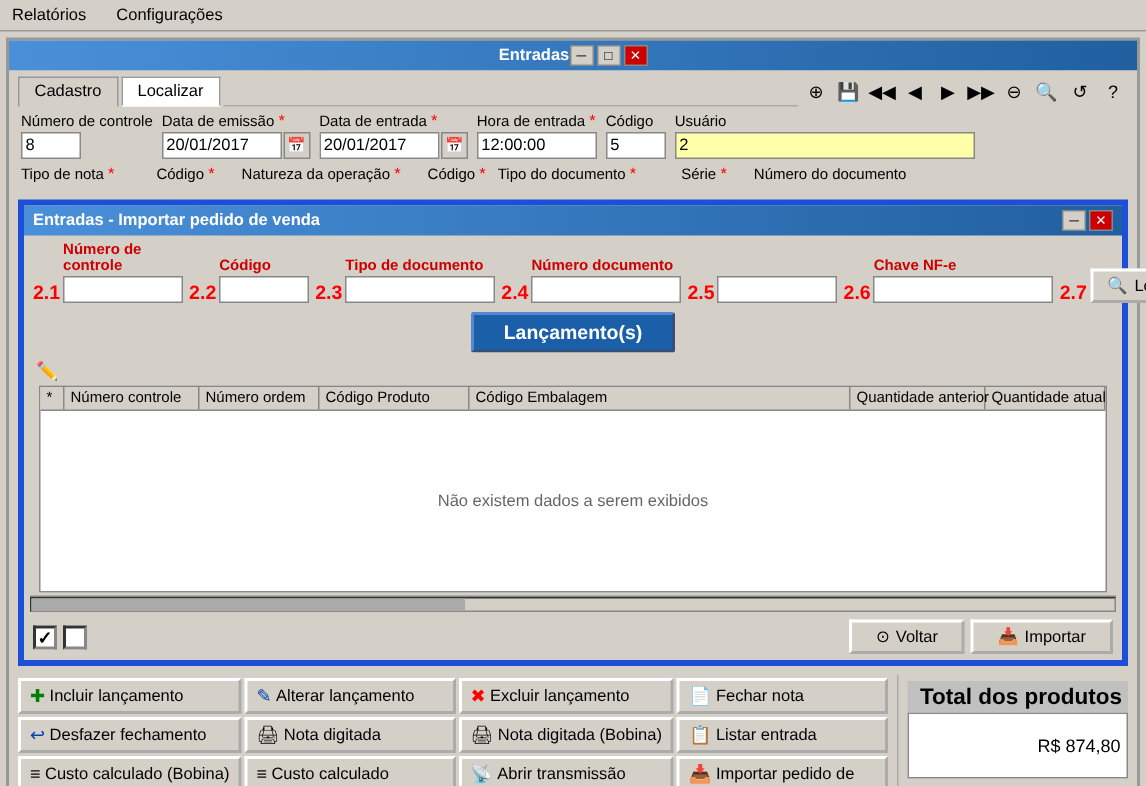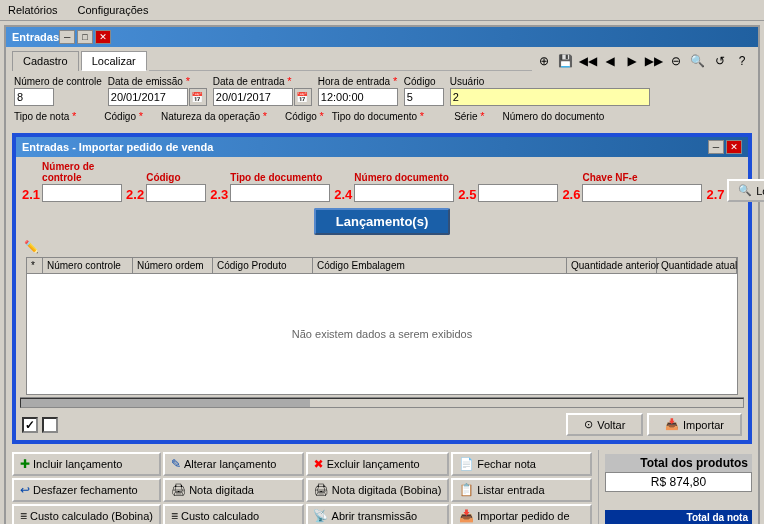--- a/index.html
+++ b/index.html
@@ -4,21 +4,21 @@
   <style>
     * { box-sizing: border-box; margin: 0; padding: 0; font-family: 'Segoe UI', Arial, sans-serif; font-size: 11px; }
     body { background: #d4d0c8; width: 764px; height: 524px; overflow: hidden; }
 
     
     .menu-bar { background: #d4d0c8; padding: 2px 4px; display: flex; gap: 12px; border-bottom: 1px solid #999; }
     .menu-item { cursor: pointer; padding: 2px 4px; }
 
     
     .main-window { background: #d4d0c8; margin: 4px; border: 2px solid #999; position: relative; }
-    .window-titlebar { background: linear-gradient(to right, #4a90d9, #2060a0); color: white; padding: 3px 6px; display: flex; justify-content: flex-start; align-items: center; font-weight: bold; font-size: 12px; }
+    .window-titlebar { background: linear-gradient(to right, #4a90d9, #2060a0); color: white; padding: 3px 6px; display: flex; justify-content: center; align-items: center; font-weight: bold; font-size: 12px; }
     .window-controls { display: flex; gap: 2px; }
     .win-btn { background: #d4d0c8; border: 1px solid #888; width: 16px; height: 14px; font-size: 9px; cursor: pointer; display: flex; align-items: center; justify-content: center; color: #000; }
     .win-btn.close { background: #cc0000; color: white; }
 
     
     .tabs { display: flex; padding: 4px 6px 0; background: #d4d0c8; gap: 2px; }
     .tab { background: #d4d0c8; border: 1px solid #999; border-bottom: none; padding: 3px 10px; cursor: pointer; }
     .tab.active { background: #fff; border-bottom: 1px solid white; z-index: 1; }
 
     
@@ -72,22 +72,22 @@
     .check-area { display: flex; gap: 4px; }
     .chk { width: 16px; height: 16px; border: 2px inset #888; background: white; display: flex; align-items: center; justify-content: center; }
     .chk.checked::after { content: '✓'; font-size: 12px; font-weight: bold; }
     .spacer { flex: 1; }
     .nav-btn { background: #d4d0c8; border: 2px outset #fff; padding: 3px 16px; cursor: pointer; display: flex; align-items: center; gap: 4px; }
 
     
     .action-buttons { display: grid; grid-template-columns: repeat(4, 1fr); gap: 2px; padding: 2px 6px; }
     .action-btn { background: #d4d0c8; border: 2px outset #fff; padding: 3px 6px; cursor: pointer; display: flex; align-items: center; gap: 3px; font-size: 10px; white-space: nowrap; }
     .action-btn .btn-icon { font-size: 12px; }
-    .total-label { font-size: 12px; background: #c0c0c0; padding: 2px 4px; text-align: right; font-weight: bold; }
-    .total-value { background: white; padding: 2px 4px; text-align: center; font-size: 12px; border: 1px solid #888; }
+    .total-label { font-size: 15px; background: #c0c0c0; padding: 2px 4px; text-align: right; font-weight: bold; }
+    .total-value { background: white; padding: 14px 4px; text-align: right; font-size: 12px; border: 1px solid #888; }
     .total-nota-label { background: #003399; color: white; padding: 2px 4px; text-align: right; font-size: 10px; font-weight: bold; }
     .total-nota-value { background: white; padding: 2px 4px; text-align: right; font-size: 12px; border: 1px solid #888; font-weight: bold; }
 
     
     .marker { color: red; font-weight: bold; font-size: 13px; }
   </style>
 </head>
 <body>
 
 <div class="menu-bar">

